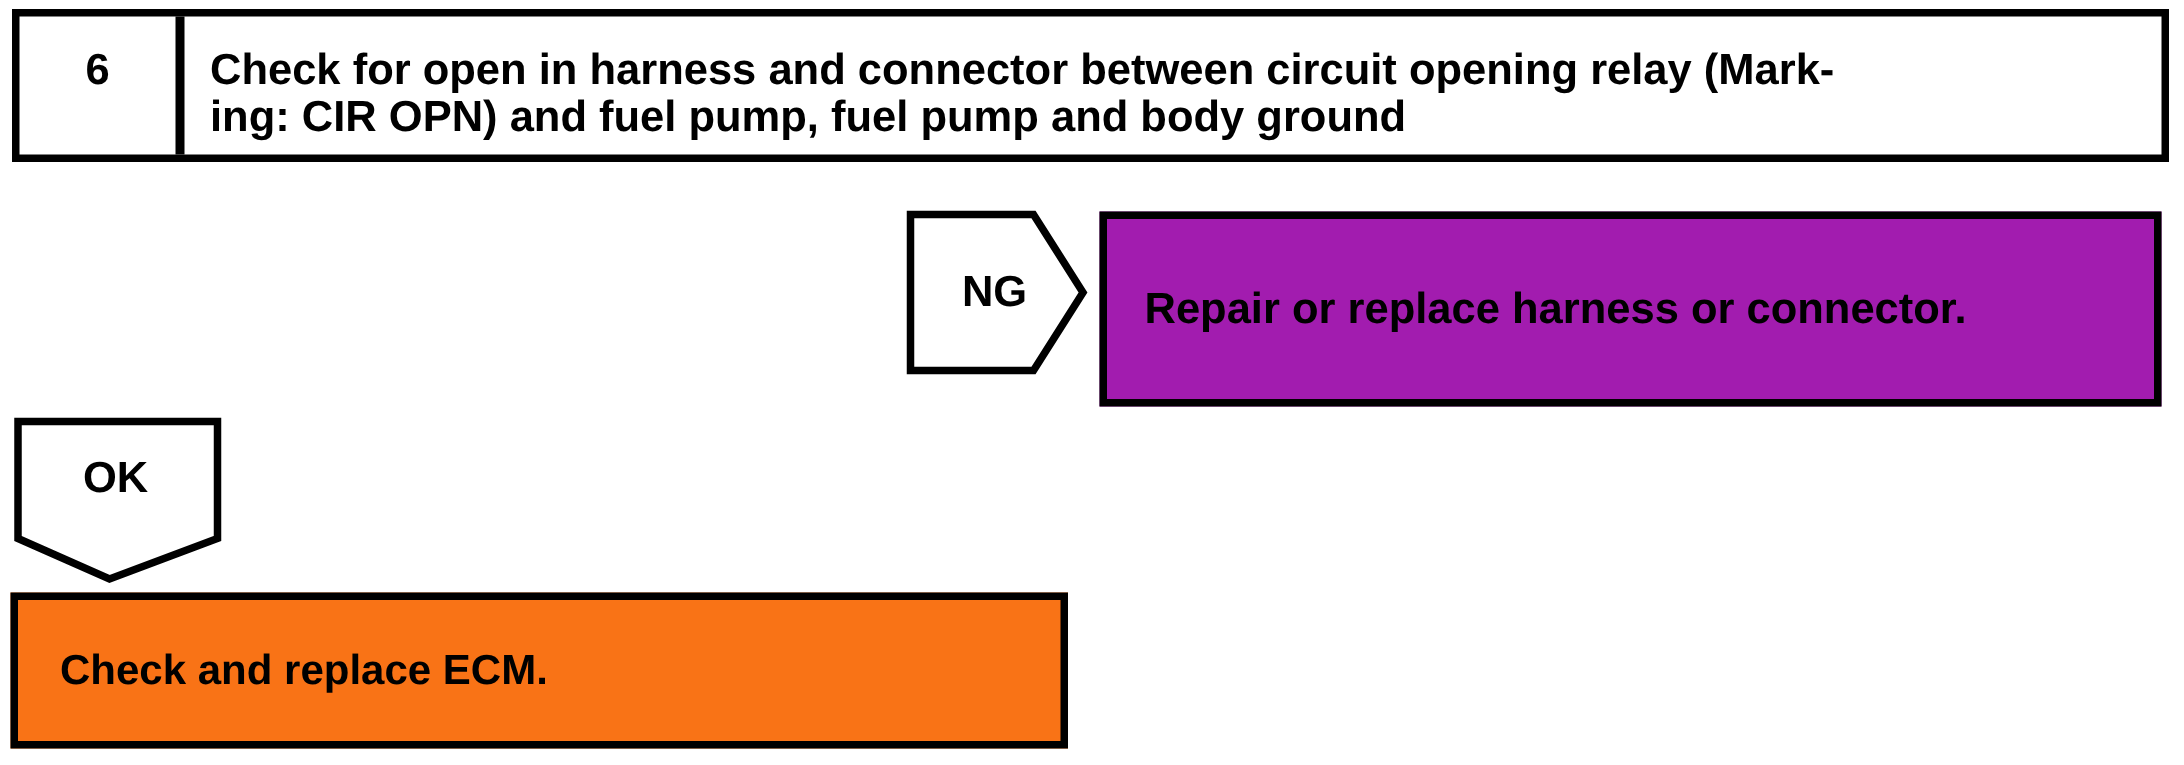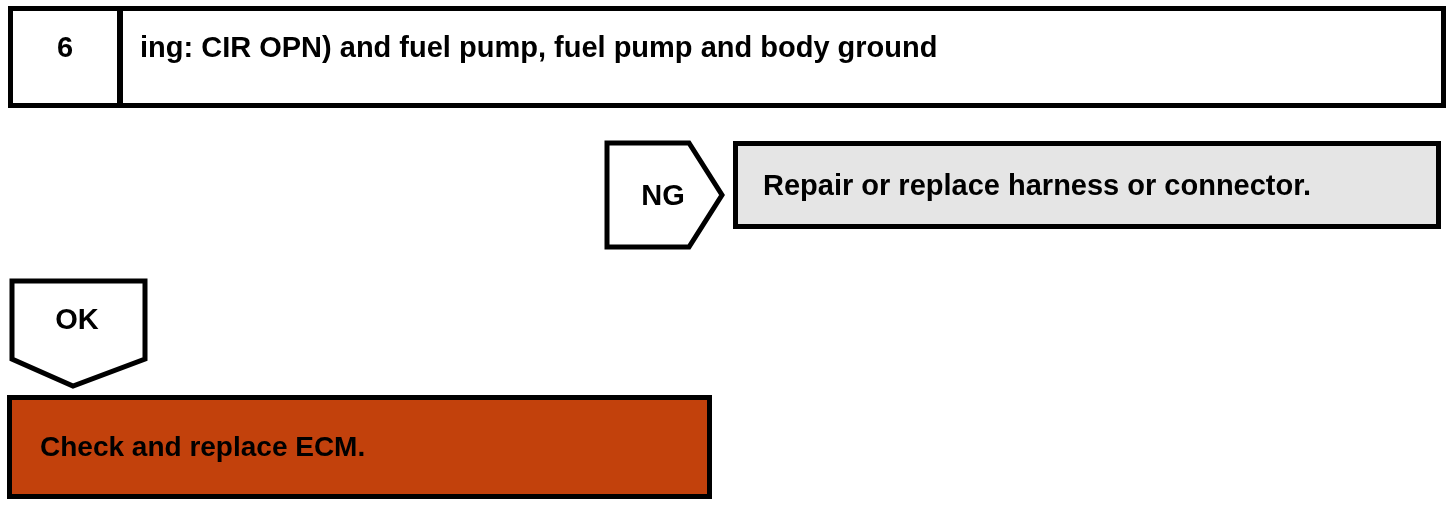--- a/index.html
+++ b/index.html
@@ -40,56 +40,57 @@
   .ng-connector svg { position: absolute; left: 0; top: 0; }
   .ng-label {
     position: absolute; left: 4px; top: 0; width: 110px; height: 110px;
     display: flex; align-items: center; justify-content: center;
     font-size: 29px;
   }
 
   
   .ng-action-box {
     position: absolute; left: 733px; top: 141px;
-    width: 708px; height: 88px;
-    border: 5px solid #000; background: #e5e5e5;
+    width: 708px; height: 130px;
+    border: 5px solid #000; background: #a21caf;
     display: flex; align-items: center;
     padding-left: 25px;
     font-size: 29px;
   }
 
   
   .ok-connector { position: absolute; left: 9px; top: 278px; width: 140px; height: 112px; }
   .ok-connector svg { position: absolute; left: 0; top: 0; }
   .ok-label {
     position: absolute; left: 0; top: 0; width: 136px; height: 82px;
     display: flex; align-items: center; justify-content: center;
     font-size: 29px;
   }
 
   
   .ok-action-box {
     position: absolute; left: 7px; top: 395px;
     width: 705px; height: 104px;
-    border: 5px solid #000; background: #c2410c;
+    border: 5px solid #000; background: #f97316;
     display: flex; align-items: center;
     padding-left: 28px;
     font-size: 28px;
   }
 </style>
 </head>
 <body>
 
 <div class="canvas">
 
   <div class="step-box">
     <div class="step-num-cell">
       <span>6</span>
     </div>
     <div class="step-text">
+      <div>Check for open in harness and connector between circuit opening relay (Mark-</div>
       <div>ing: CIR OPN) and fuel pump, fuel pump and body ground</div>
     </div>
   </div>
 
   <div class="ng-connector">
     <svg width="122" height="110" viewBox="0 0 122 110">
       <polygon points="3,3 85,3 118,55 85,107 3,107" fill="#ffffff" stroke="#000000" stroke-width="5" stroke-linejoin="miter"></polygon>
     </svg>
     <div class="ng-label">NG</div>
   </div>

